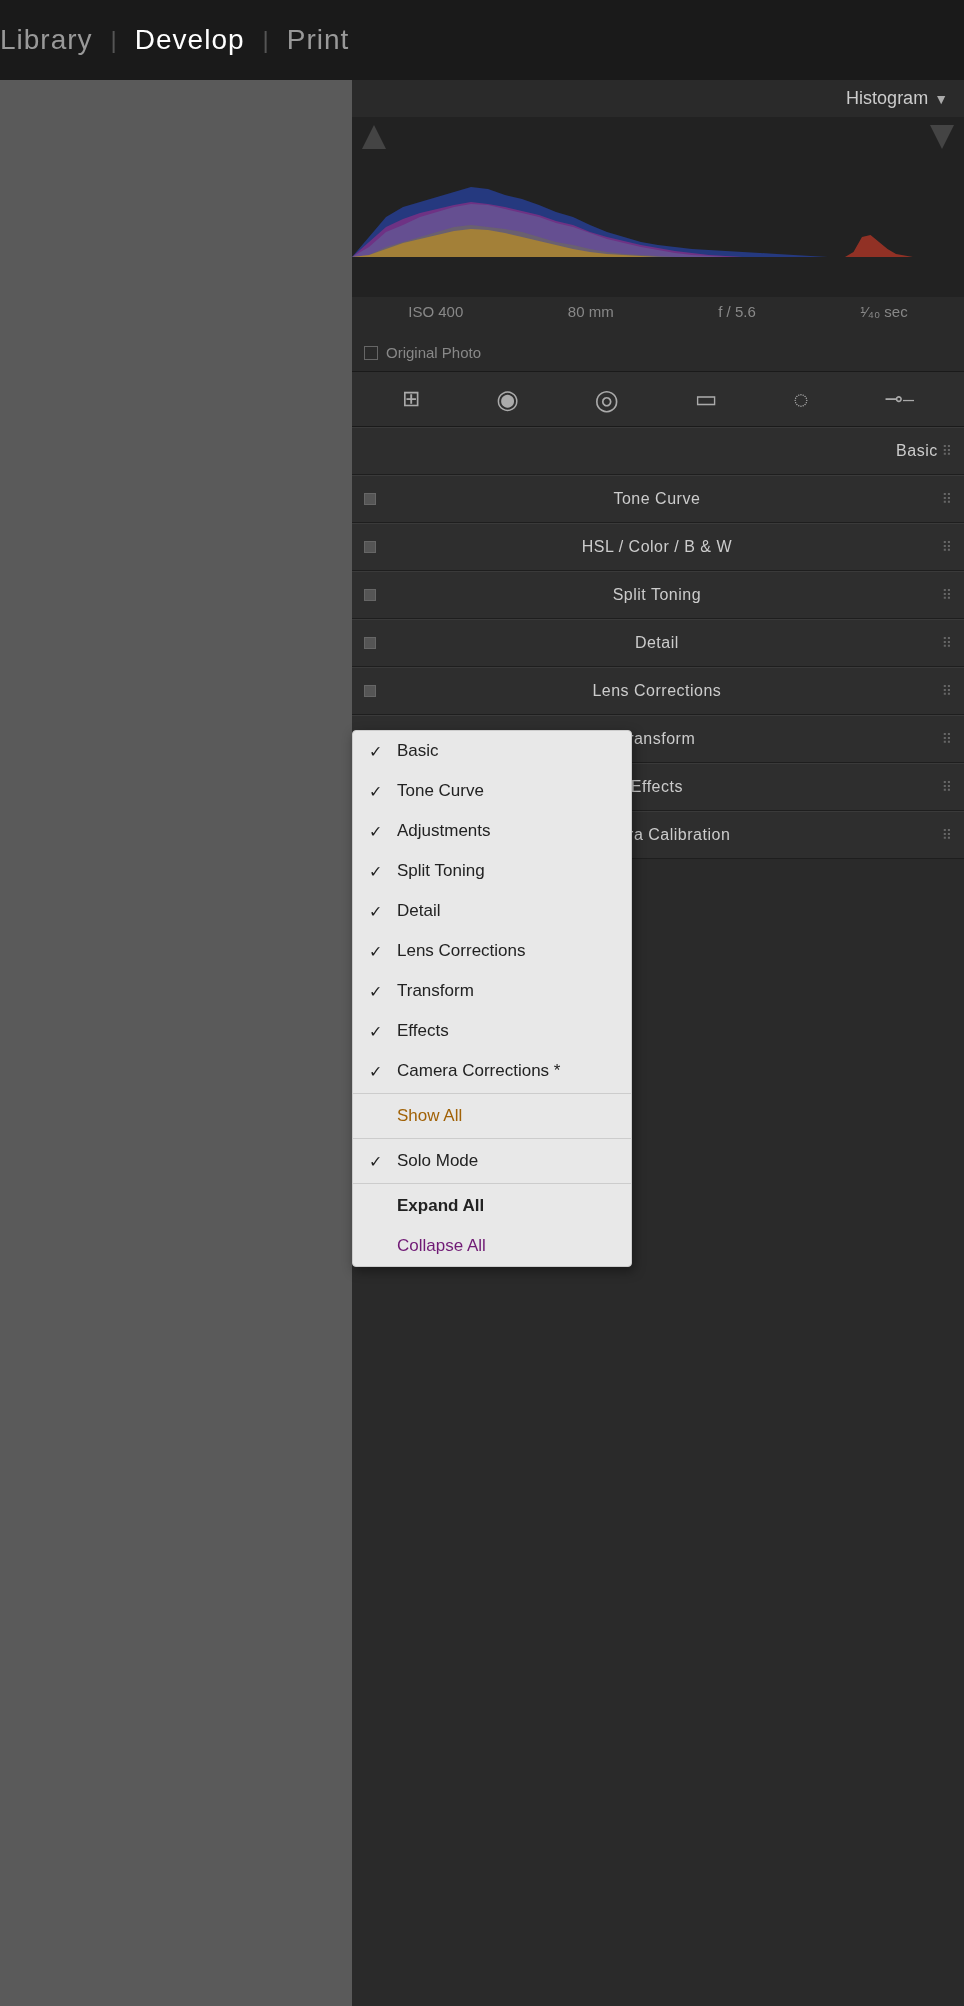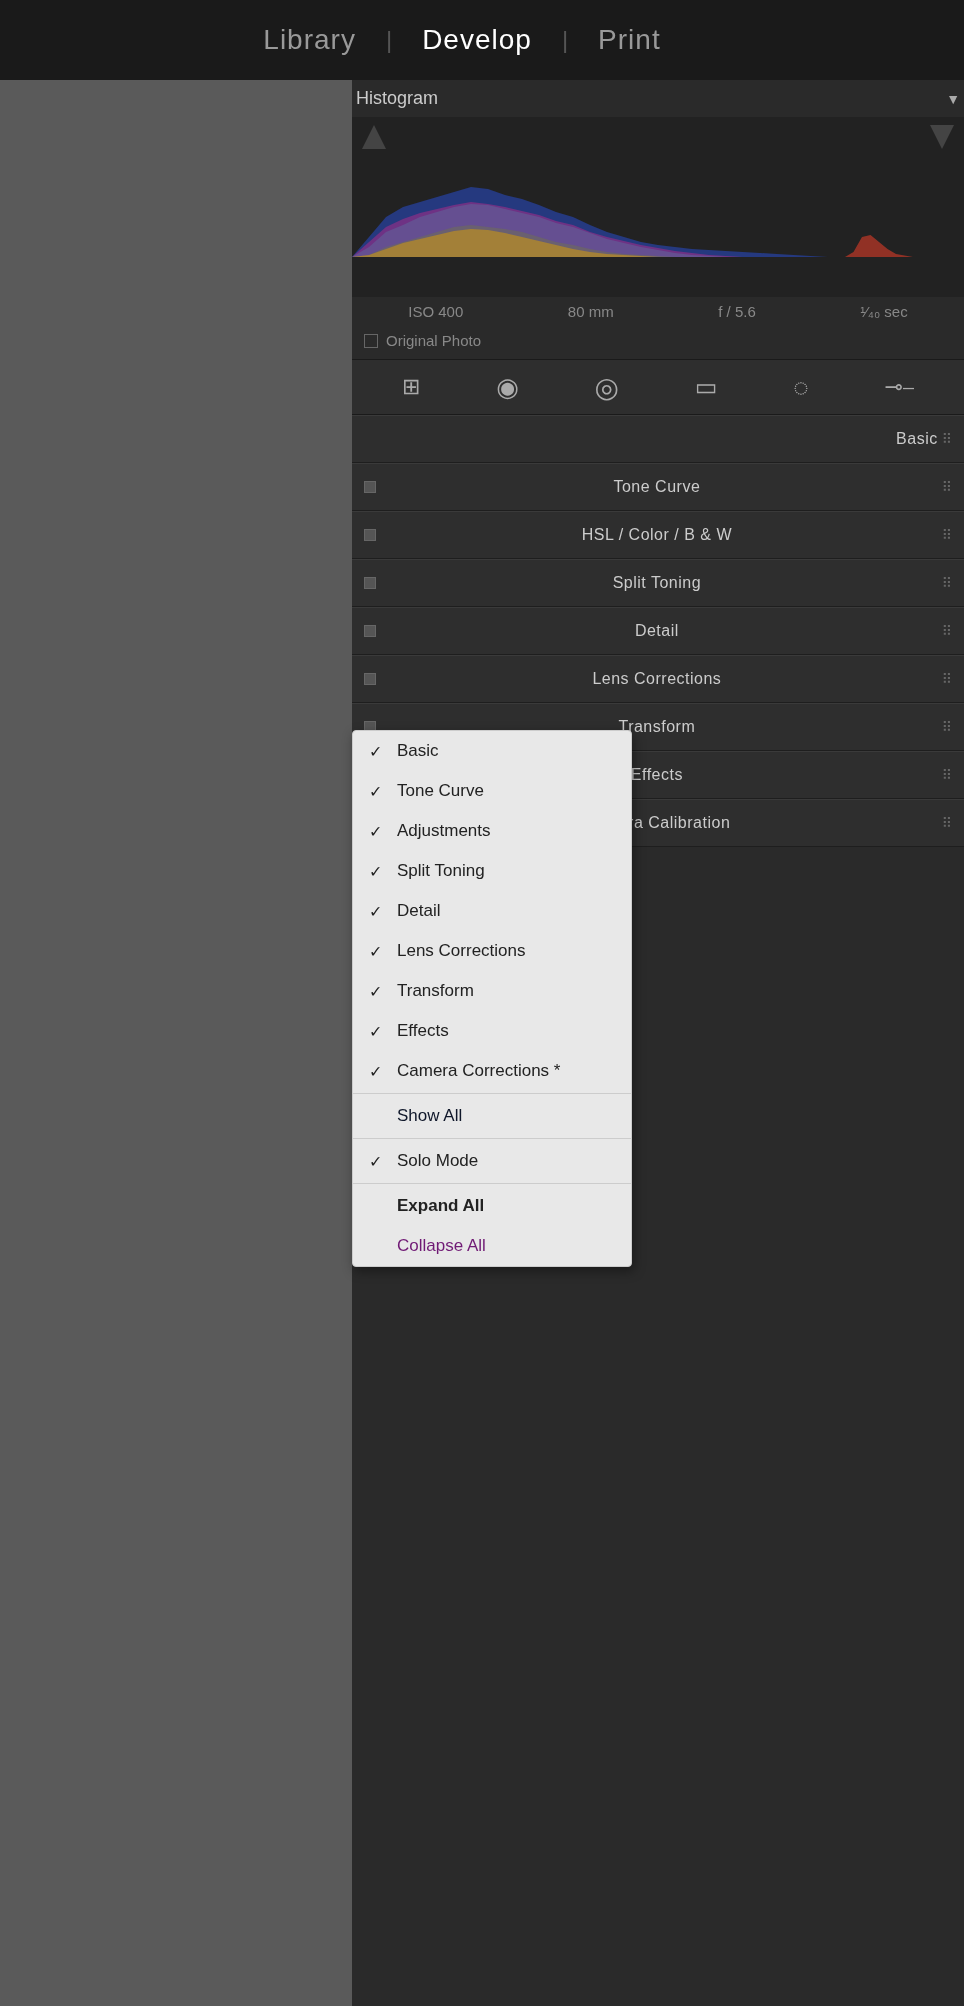--- a/index.html
+++ b/index.html
@@ -12,23 +12,23 @@
       position: relative;
     }
 
     
     .top-nav {
       width: 100%;
       height: 80px;
       background: #1a1a1a;
       display: flex;
       align-items: center;
-      justify-content: center;
+      justify-content: flex-start;
       padding-right: 40px;
-      gap: 30px;
+      gap: 18px;
     }
     .nav-item {
       color: #999;
       font-size: 28px;
       font-weight: 300;
       cursor: pointer;
       letter-spacing: 1px;
     }
     .nav-item.active {
       color: #fff;
@@ -56,22 +56,22 @@
       right: 0;
       width: 612px;
       height: calc(2006px - 80px);
       background: #2a2a2a;
     }
 
     
     .histogram-header {
       display: flex;
       align-items: center;
-      justify-content: space-between;
-      padding: 8px 4px;
+      justify-content: flex-end;
+      padding: 8px 16px;
       color: #ccc;
       font-size: 18px;
       gap: 6px;
     }
     .histogram-dropdown-icon {
       font-size: 14px;
       color: #aaa;
     }
     .histogram-canvas {
       width: 100%;
@@ -112,20 +112,21 @@
       color: #888;
       font-size: 15px;
     }
     .original-photo-row {
       display: flex;
       align-items: center;
       padding: 6px 12px 10px 12px;
       gap: 8px;
       color: #888;
       font-size: 15px;
+      margin-top: 12px;
     }
     .orig-checkbox {
       width: 14px;
       height: 14px;
       border: 1px solid #666;
       background: transparent;
     }
 
     
     .tool-strip {
@@ -403,21 +404,21 @@
 
   <div class="menu-item">
     <span class="menu-check">✓</span>
     <span class="menu-item-label">Camera Corrections *</span>
   </div>
 
   <div class="menu-divider"></div>
 
   <div class="menu-item disabled">
     <span class="menu-check" style="opacity:0;">✓</span>
-    <span class="menu-item-label" style="color:#0f172a;">Show All</span>
+    <span class="menu-item-label" style="color:#a16207;">Show All</span>
   </div>
 
   <div class="menu-divider"></div>
 
   <div class="menu-item">
     <span class="menu-check">✓</span>
     <span class="menu-item-label">Solo Mode</span>
   </div>
 
   <div class="menu-divider"></div>

